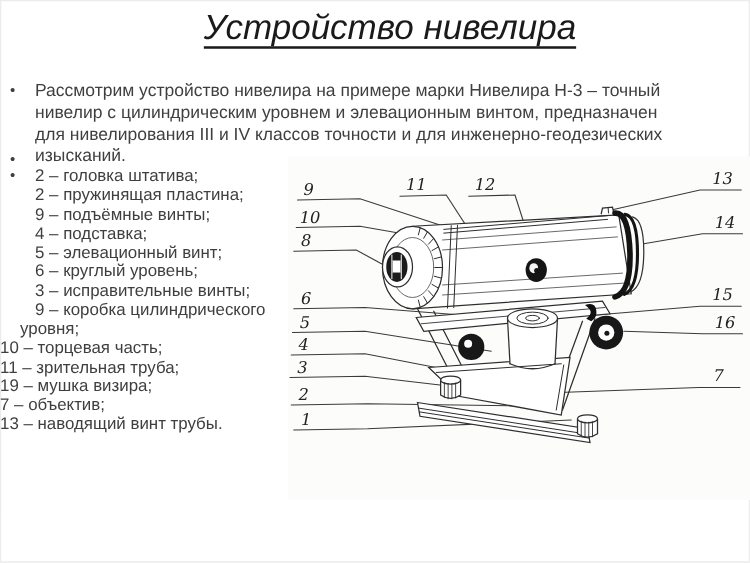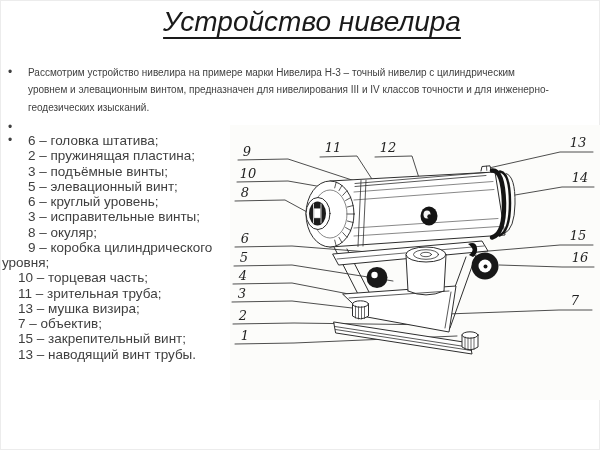--- a/index.html
+++ b/index.html
@@ -5,28 +5,28 @@
   html,body{margin:0;padding:0;background:#e9e9e9;font-family:"Liberation Sans",sans-serif;}
   .slide{position:relative;width:600px;height:450px;background:#ffffff;overflow:hidden;
          box-shadow:inset 0 0 0 1px #ececec;}
   .title{position:absolute;top:6px;left:0;width:600px;text-align:center;
          font-size:28px;font-weight:normal;font-style:italic;color:#1a1a1a;
          letter-spacing:0px;margin-left:12px;}
   .title span{text-decoration:underline;text-decoration-thickness:2px;text-underline-offset:6px;}
   .row{position:absolute;left:8px;display:flex;align-items:flex-start;color:#3f3f3f;}
   .bullet{width:20px;flex:0 0 20px;font-size:12px;line-height:17.3px;color:#3f3f3f;}
   .intro{top:64px;}
-  .intro .txt{width:522px;font-size:10px;line-height:17.3px;}
+  .intro .txt{width:522px;font-size:14px;line-height:17.3px;}
   .b2{top:119px;}
   .b2 .txt{font-size:14px;line-height:16px;}
   .parts{position:absolute;left:0;top:133px;width:235px;color:#3f3f3f;}
   .ln{position:relative;font-size:13.5px;line-height:15.25px;white-space:nowrap;}
   .l-a{padding-left:28px;}
-  .l-b{padding-left:18px;}
-  .l-flush{padding-left:2px;}
+  .l-b{}
+  .l-flush{padding-left:16px;}
   .ln .lnb{position:absolute;left:8px;top:0;font-size:12px;}
   .diagram{position:absolute;left:230px;top:125px;width:370px;height:275px;}
   .co{font-family:"DejaVu Serif",serif;font-style:italic;font-size:13px;fill:#222222;}
 </style>
 </head>
 <body>
 
 <div class="slide">
 
   <div class="title">
@@ -36,34 +36,33 @@
   <div class="row intro">
     <div class="bullet">•</div>
     <div class="txt">Рассмотрим устройство нивелира на примере марки Нивелира Н-3 – точный нивелир с цилиндрическим уровнем и элевационным винтом, предназначен для нивелирования III и IV классов точности и для инженерно-геодезических изысканий.</div>
   </div>
 
   <div class="row b2">
     <div class="bullet">•</div>
   </div>
 
   <div class="parts">
-    <div class="ln l-a"><span class="lnb">•</span><span>6 – головка штатива;</span></div>
+    <div class="ln l-a"><span class="lnb">•</span><span>2 – головка штатива;</span></div>
     <div class="ln l-a">2 – пружинящая пластина;</div>
-    <div class="ln l-a">3 – подъёмные винты;</div>
+    <div class="ln l-a">9 – подъёмные винты;</div>
+    <div class="ln l-a">4 – подставка;</div>
     <div class="ln l-a">5 – элевационный винт;</div>
     <div class="ln l-a">6 – круглый уровень;</div>
     <div class="ln l-a">3 – исправительные винты;</div>
-    <div class="ln l-a">8 – окуляр;</div>
     <div class="ln l-a">9 – коробка цилиндрического</div>
     <div class="ln l-flush">уровня;</div>
     <div class="ln l-b">10 – торцевая часть;</div>
     <div class="ln l-b">11 – зрительная труба;</div>
-    <div class="ln l-b">13 – мушка визира;</div>
+    <div class="ln l-b">19 – мушка визира;</div>
     <div class="ln l-b">7 – объектив;</div>
-    <div class="ln l-b">15 – закрепительный винт;</div>
     <div class="ln l-b">13 – наводящий винт трубы.</div>
   </div>
 
   <svg class="diagram" viewBox="0 0 370 275">
     <rect x="0" y="0" width="370" height="275" fill="#fcfcfa"></rect>
 
     <g stroke="#3a3a3a" stroke-width="0.9" fill="none" stroke-linecap="round">
       <path d="M8,35 L58,34 L128,57"></path>
       <path d="M7,57 L58,56 L121,67"></path>
       <path d="M5,76 L55,75 L77,87"></path>

